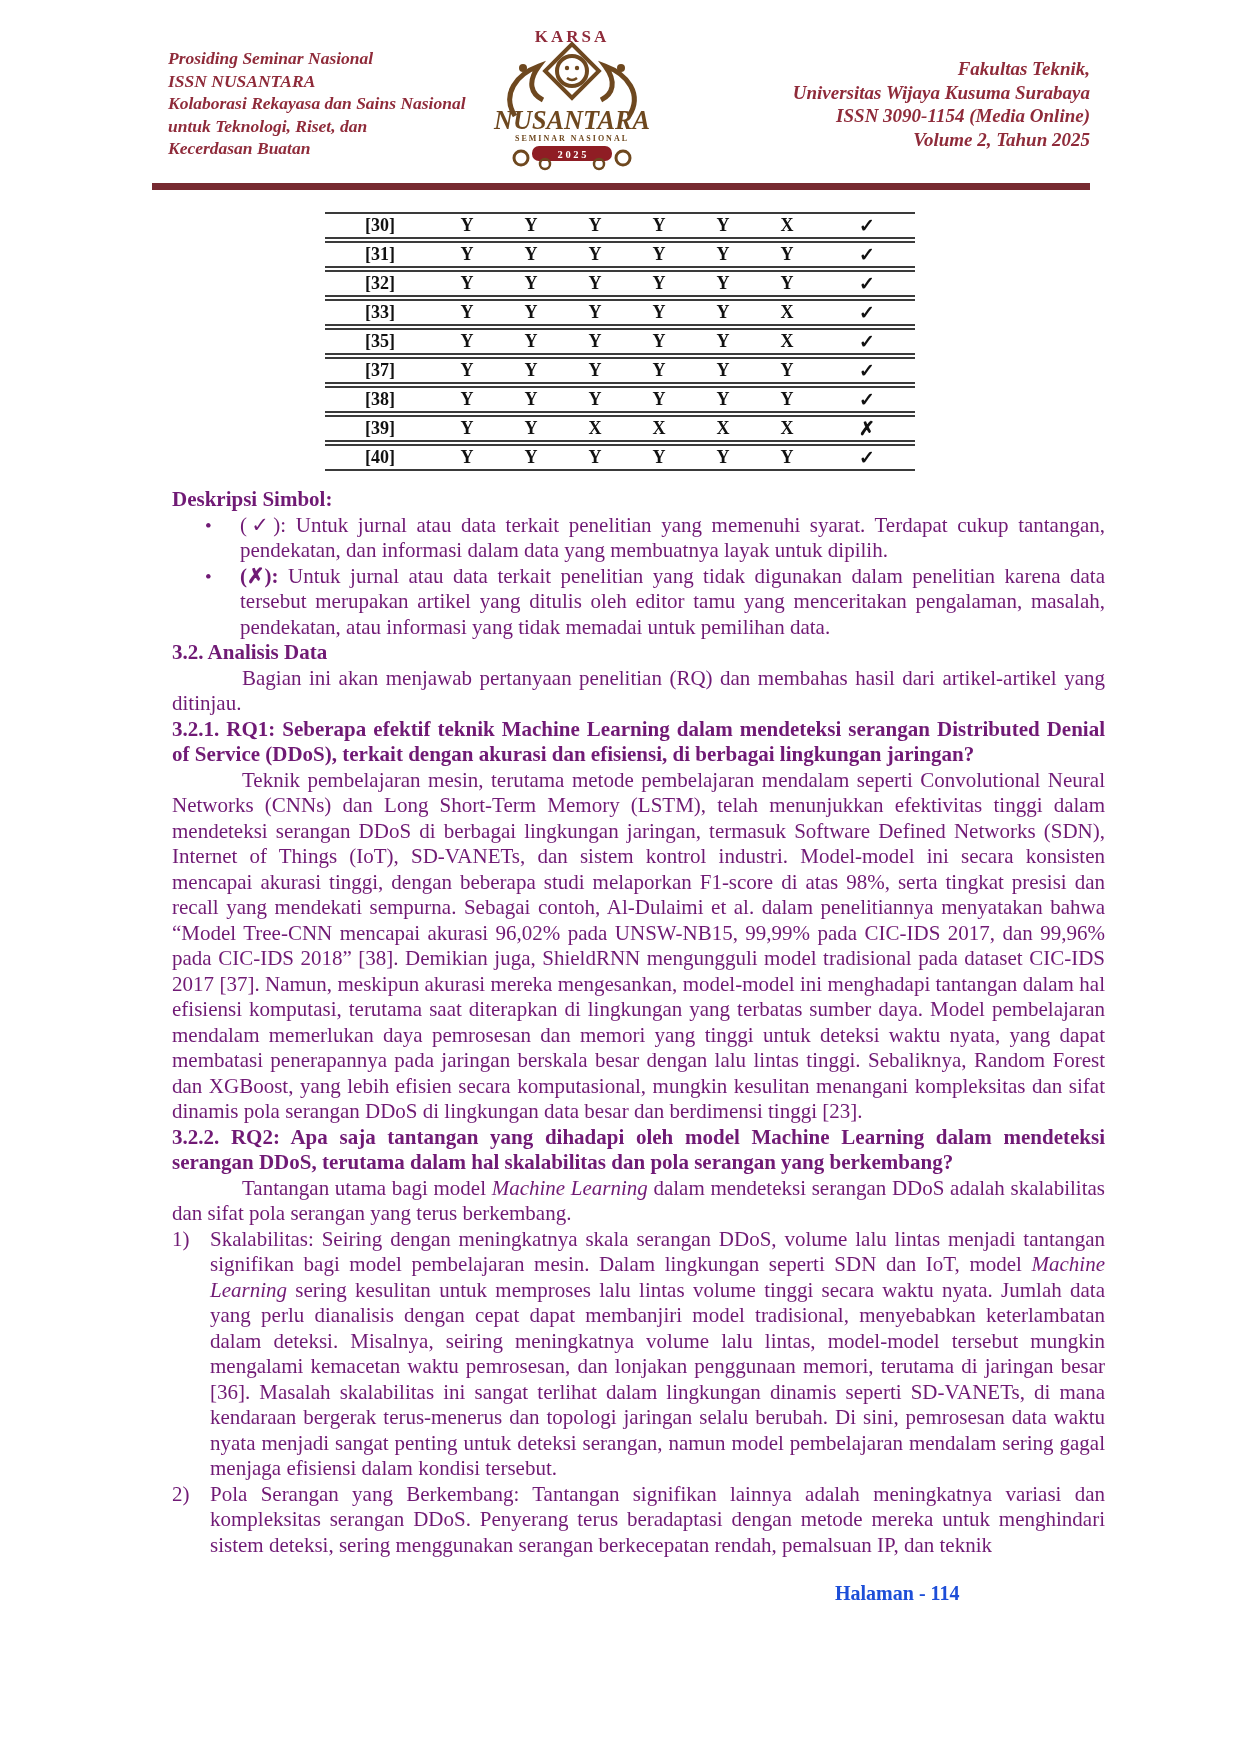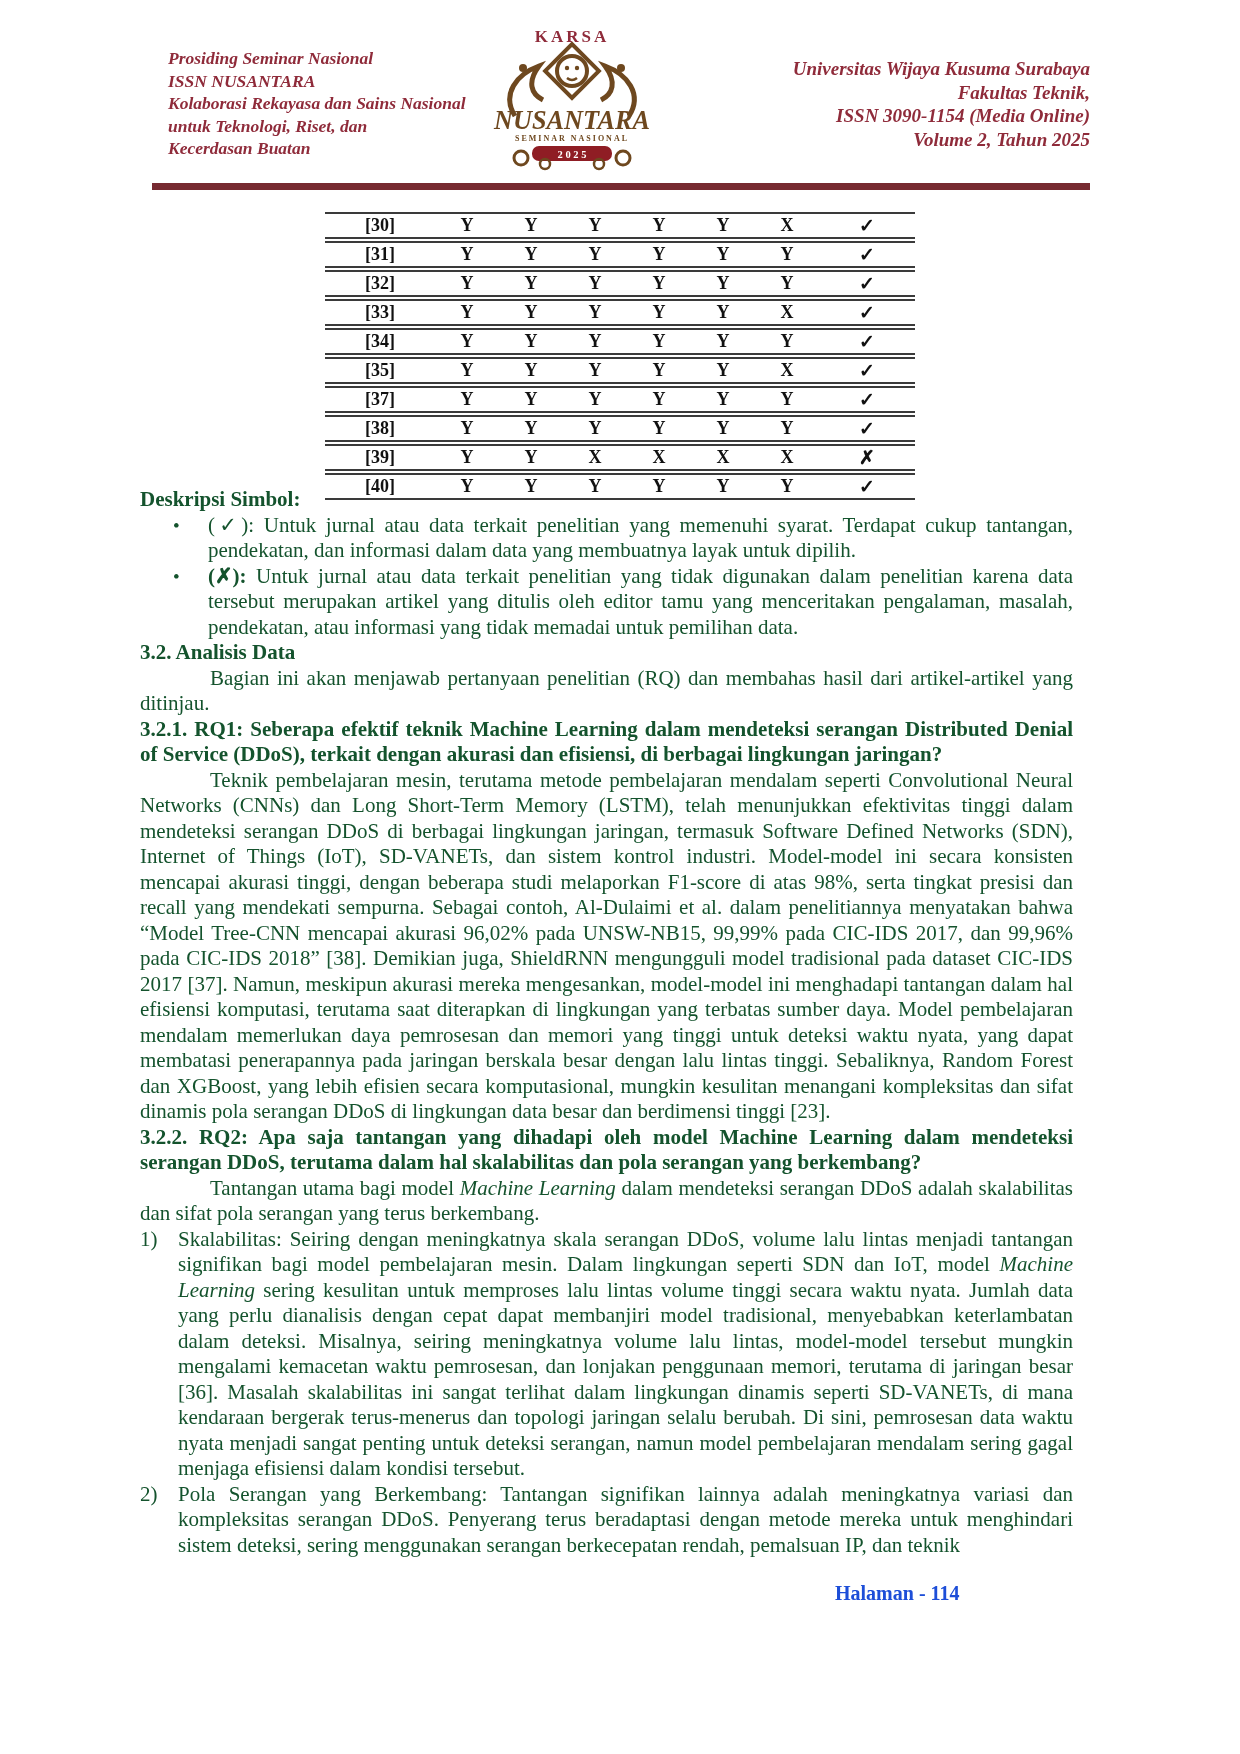--- a/index.html
+++ b/index.html
@@ -21,22 +21,22 @@
   .reftable{position:absolute;left:325px;top:210px;width:590px;
             border-collapse:separate;border-spacing:0 2px;
             font-size:18px;font-weight:bold;color:#111;}
   .reftable td{border-top:2px solid #3a3a3a;border-bottom:2px solid #3a3a3a;
                height:19px;text-align:center;padding:0;vertical-align:middle;}
   .reftable td.ref{width:110px;}
   .reftable td.val{width:64px;}
   .reftable td.res{width:96px;font-size:19px;}
 
   
-  .content{position:absolute;left:140px;top:487px;width:933px;
-           font-size:21px;line-height:25.5px;text-align:justify;color:#14532d;}
+  .content{position:absolute;left:172px;top:487px;width:933px;
+           font-size:21px;line-height:25.5px;text-align:justify;color:#701a75;}
   .content p{margin:0;}
   .ds-title{margin-left:68px;font-weight:bold;}
   .bullet{display:flex;}
   .bullet .dot{flex:none;width:35px;margin-left:33px;font-size:19px;}
   .bullet p{flex:1;}
   .sec-h{font-weight:bold;margin-top:11px;}
   .indent{text-indent:70px;}
   .rqh{font-weight:bold;}
   .li{display:flex;}
   .li .num{flex:none;width:38px;}
@@ -78,22 +78,22 @@
       <rect x="45" y="130" width="80" height="15" rx="7" fill="#8f1d24"></rect>
       <text x="85" y="141.5" text-anchor="middle" font-family="Liberation Serif, serif" font-size="10.5" font-weight="bold" fill="#ffffff">2 0 2 5</text>
       <circle cx="34" cy="142" r="7" fill="none" stroke="#6e481f" stroke-width="3"></circle>
       <circle cx="136" cy="142" r="7" fill="none" stroke="#6e481f" stroke-width="3"></circle>
       <circle cx="58" cy="148" r="5" fill="none" stroke="#6e481f" stroke-width="2.5"></circle>
       <circle cx="112" cy="148" r="5" fill="none" stroke="#6e481f" stroke-width="2.5"></circle>
     </svg>
   </div>
 
   <div class="hright">
+    <div>Fakultas Teknik,</div>
     <div>Universitas Wijaya Kusuma Surabaya</div>
-    <div>Fakultas Teknik,</div>
     <div>ISSN 3090-1154 (Media Online)</div>
     <div>Volume 2, Tahun 2025</div>
   </div>
 
   <div class="rule"></div>
 
   <table class="reftable">
     <tbody>
       <tr>
         <td class="ref">[30]</td>
@@ -126,30 +126,20 @@
         <td class="res">✓</td>
       </tr>
       <tr>
         <td class="ref">[33]</td>
         <td class="val">Y</td>
         <td class="val">Y</td>
         <td class="val">Y</td>
         <td class="val">Y</td>
         <td class="val">Y</td>
         <td class="val">X</td>
-        <td class="res">✓</td>
-      </tr>
-      <tr>
-        <td class="ref">[34]</td>
-        <td class="val">Y</td>
-        <td class="val">Y</td>
-        <td class="val">Y</td>
-        <td class="val">Y</td>
-        <td class="val">Y</td>
-        <td class="val">Y</td>
         <td class="res">✓</td>
       </tr>
       <tr>
         <td class="ref">[35]</td>
         <td class="val">Y</td>
         <td class="val">Y</td>
         <td class="val">Y</td>
         <td class="val">Y</td>
         <td class="val">Y</td>
         <td class="val">X</td>

